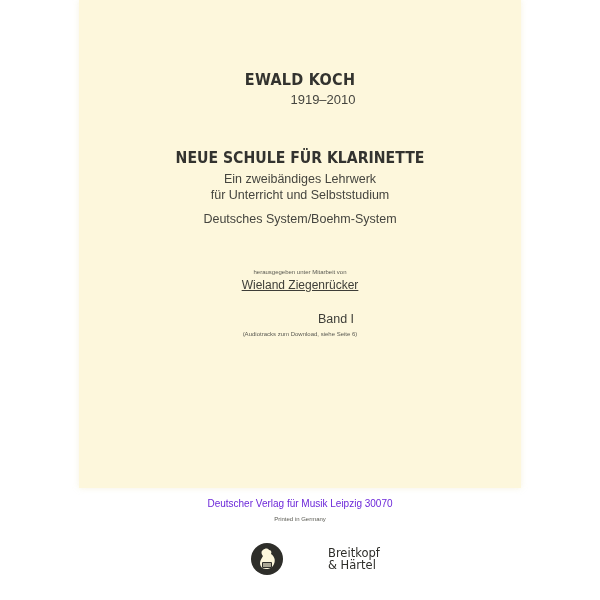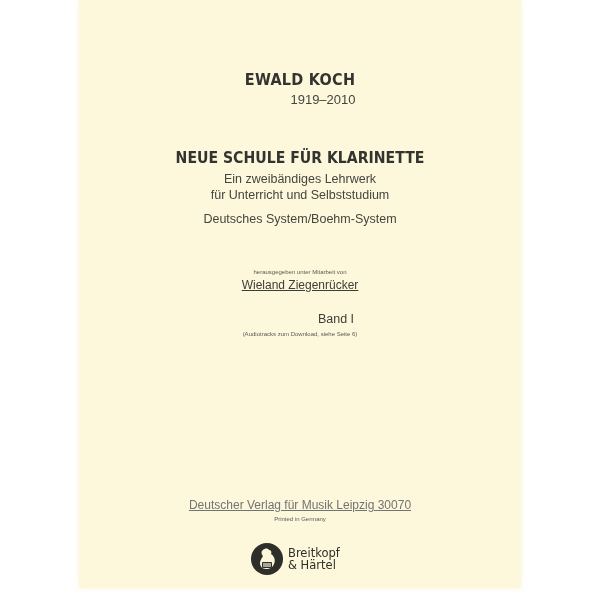--- a/index.html
+++ b/index.html
@@ -7,21 +7,21 @@
       width: 600px; height: 600px;
       background: #ffffff;
       position: relative;
       overflow: hidden;
       font-family: "Liberation Sans", "DejaVu Sans", sans-serif;
       color: #3a3a36;
     }
     .page {
       position: absolute;
       left: 79px; top: 0;
-      width: 442px; height: 588px;
+      width: 442px; height: 488px;
       background: #fdf7dc;
       box-shadow: 0 0 6px rgba(230,220,170,0.35);
     }
     .line {
       position: absolute;
       left: 0; width: 100%;
       text-align: center;
       white-space: nowrap;
     }
     .author {
@@ -40,26 +40,26 @@
       font-family: "DejaVu Sans", sans-serif;
       transform: scaleX(0.88);
     }
     .sub1 { top: 172px; font-size: 12.5px; color: #45453f; text-align: center; }
     .sub2 { top: 188px; font-size: 12.5px; color: #45453f; }
     .sub3 { top: 212px; font-size: 12.5px; color: #45453f; }
     .editor-note { top: 269px; font-size: 6px; color: #5a5a52; }
     .editor { top: 278px; font-size: 12px; color: #3e3e38; text-decoration: underline; }
     .volume { top: 312px; font-size: 12.5px; color: #3e3e38; margin-left: 36px; }
     .audio-note { top: 331px; font-size: 6px; color: #5a5a52; }
-    .publisher { top: 498px; font-size: 12px; color: #737373; text-decoration: underline; }
+    .publisher { top: 498px; font-size: 10px; color: #6d28d9; }
     .printed { top: 516px; font-size: 6px; color: #5a5a52; }
     .logo {
       position: absolute;
       left: 172px; top: 543px;
-      display: flex; align-items: center;
+      display: flex; align-items: center; gap: 40px;
     }
     .logo-mark {
       width: 32px; height: 32px;
       border-radius: 50%;
       background: #2e2e2a;
       position: relative;
       overflow: hidden;
     }
     .logo-mark svg { position: absolute; left: 0; top: 0; }
     .logo-text {

